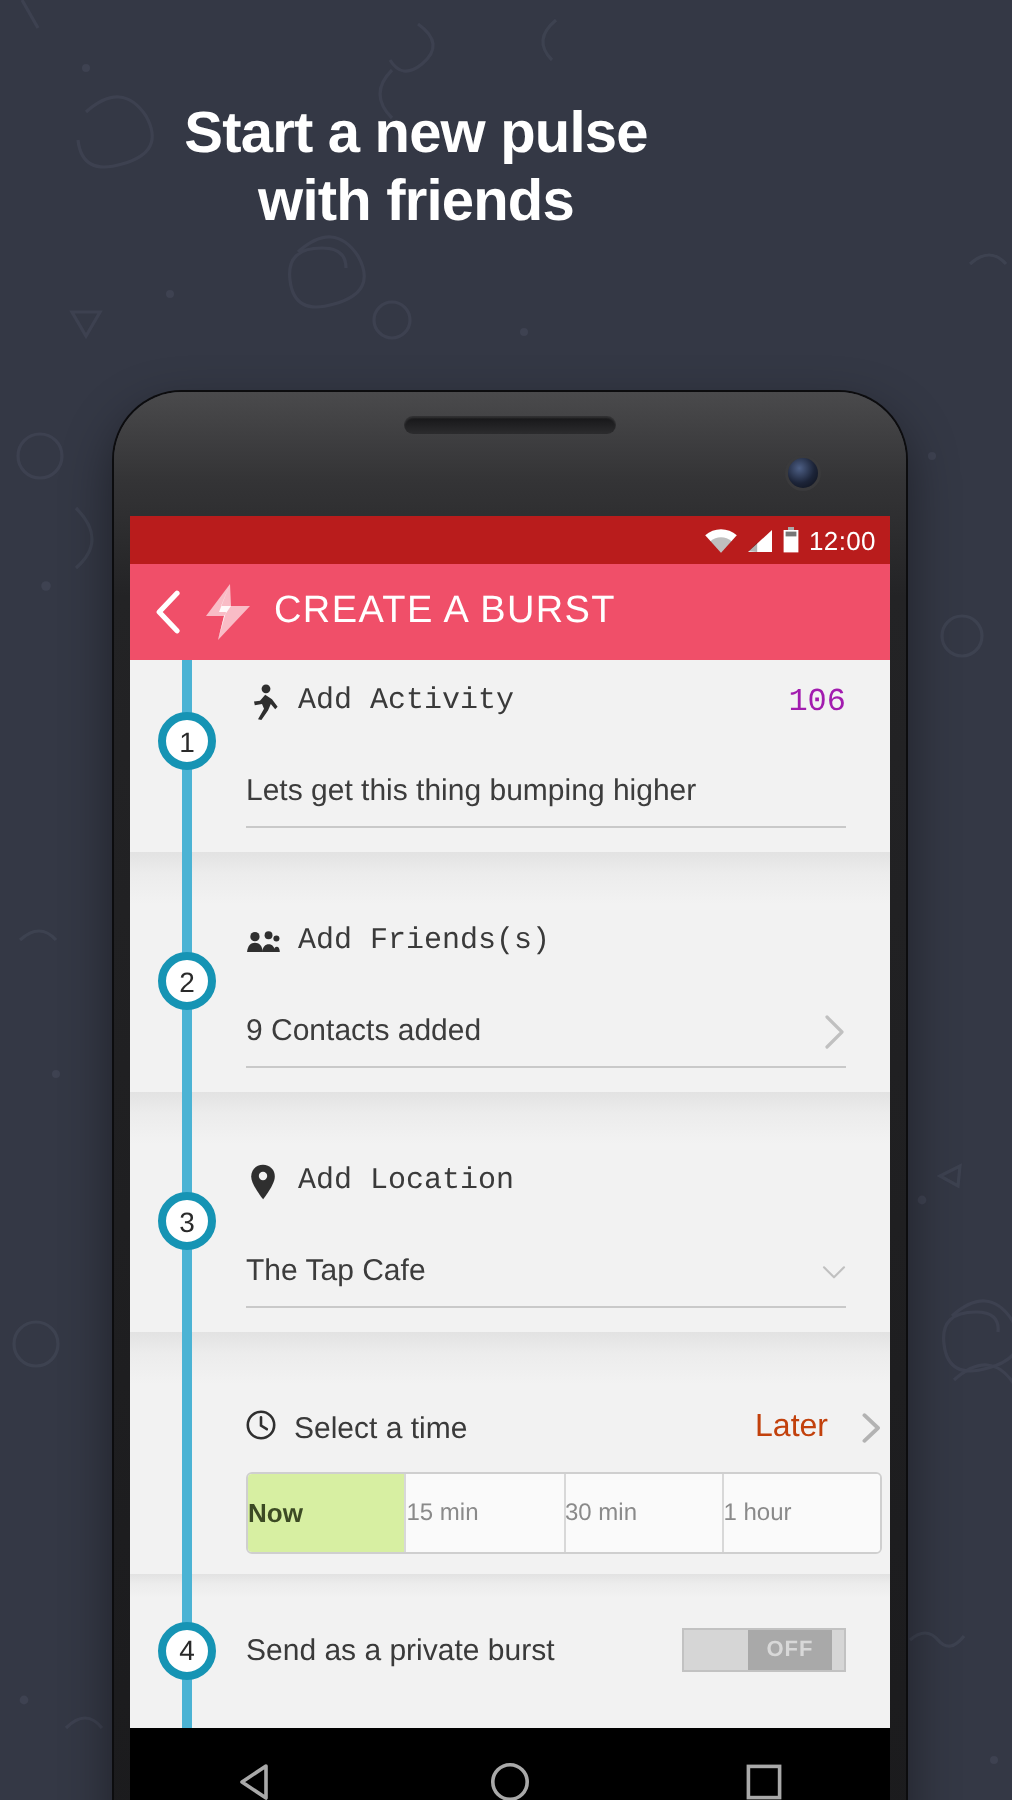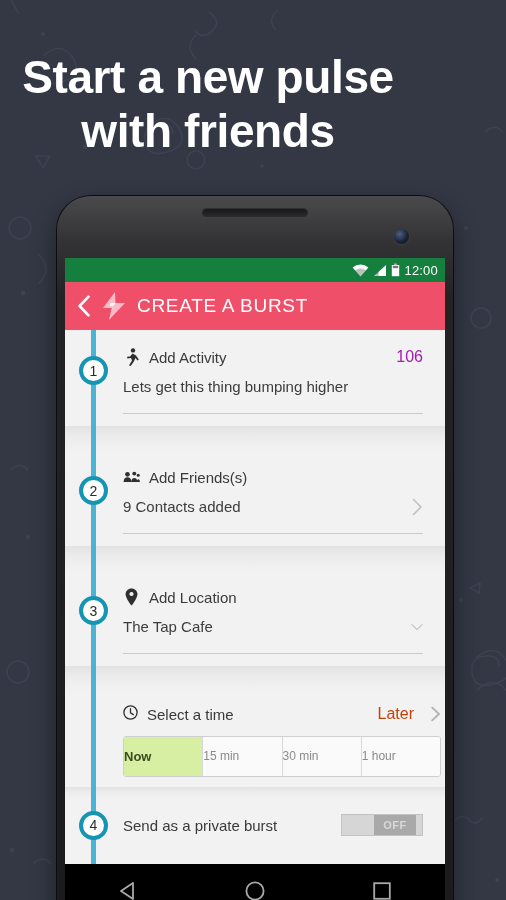--- a/index.html
+++ b/index.html
@@ -23,21 +23,21 @@
 
   
   .headline {
     position: absolute;
     top: 50px;
     left: 0;
     width: 416px;
     text-align: center;
     z-index: 3;
     color: #ffffff;
-    font-size: 46px;
+    font-size: 29px;
     font-weight: bold;
     line-height: 1.18;
     letter-spacing: -0.4px;
   }
   .headline .line { display: block; }
 
   
   .phone {
     position: absolute;
     left: 57px;
@@ -80,21 +80,21 @@
     top: 62px;
     width: 380px;
     height: 606px;
     background: #f2f2f2;
     overflow: hidden;
   }
 
   
   .statusbar {
     height: 24px;
-    background: #15803d;
+    background: #b91c1c;
     display: flex;
     align-items: center;
     justify-content: flex-end;
     padding-right: 7px;
     gap: 4px;
   }
   .statusbar .clock {
     color: #ffffff;
     font-size: 13px;
     letter-spacing: .2px;
@@ -150,34 +150,36 @@
     display: flex;
     align-items: center;
     justify-content: center;
     font-size: 14px;
     color: #2a2a2a;
     z-index: 3;
   }
 
   .field-label {
     display: flex;
-    align-items: center;
+    align-items: flex-start;
     gap: 9px;
     font-size: 15px;
     color: #3a3a3a;
     height: 30px;
+    font-family: Liberation Mono, monospace;
   }
   .field-label .lbl-icon { width: 17px; height: 18px; flex: none; display: flex; align-items: center; justify-content: center;}
   .field-label .counter {
     margin-left: auto;
     color: #a21caf;
     font-size: 16px;
   }
   .field-value {
     display: flex;
+    align-items: center;
     border-bottom: 1px solid #c9c9c9;
     height: 36px;
     font-size: 15px;
     color: #3c3c3c;
     margin-top: 6px;
   }
   .field-value .val-text { flex: 1; }
   .field-value .chev { width: 12px; height: 18px; opacity: .55; flex:none; }
 
   .divider {

